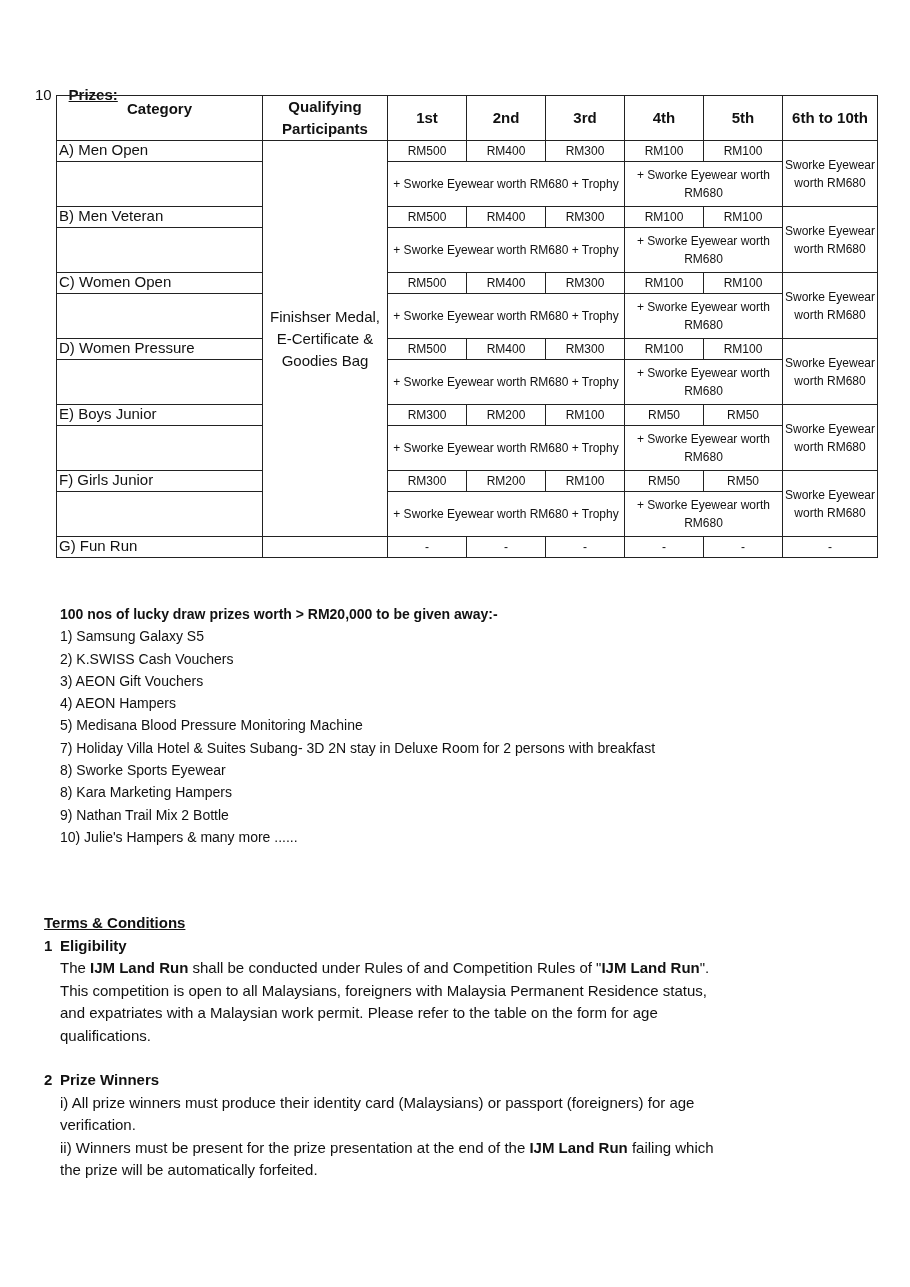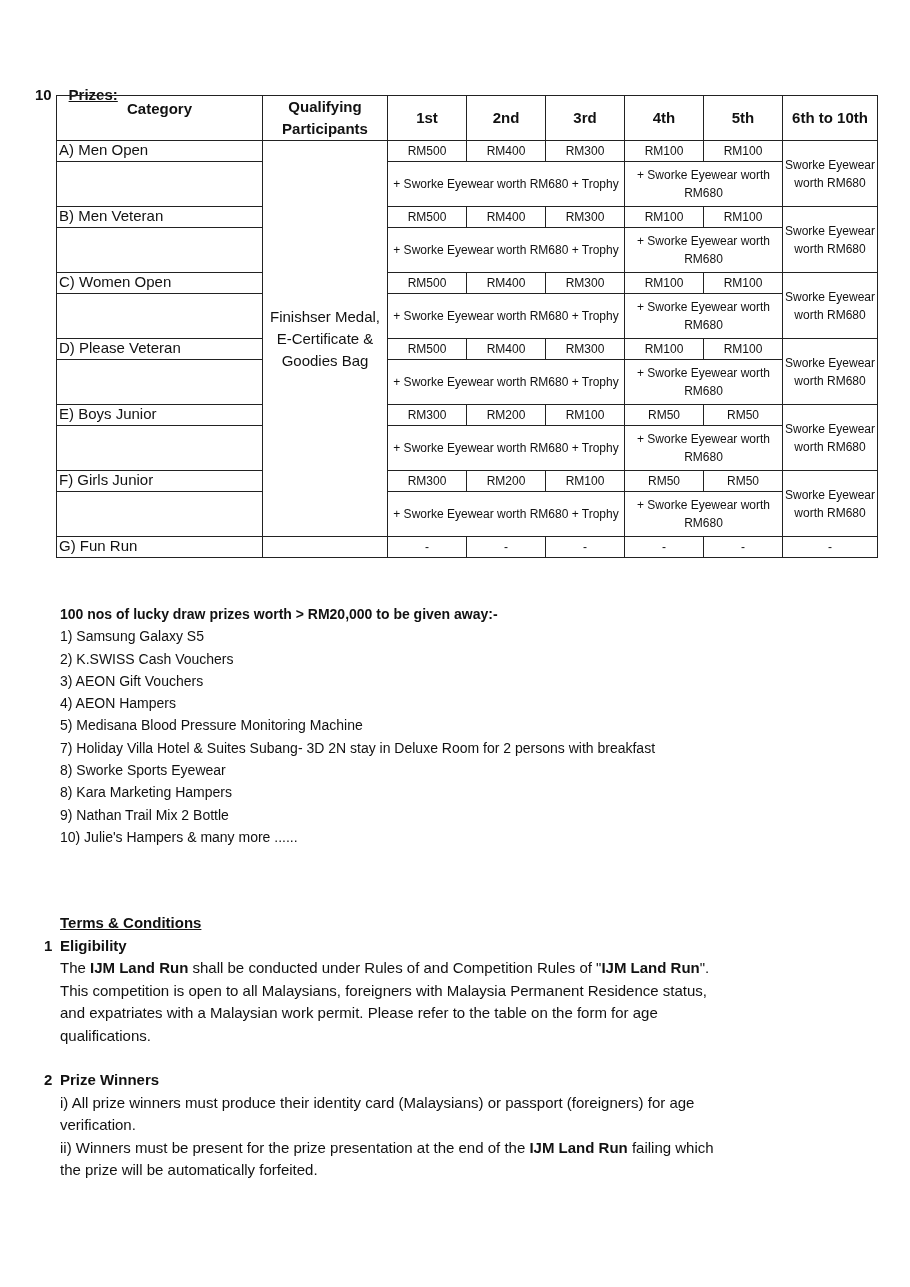--- a/index.html
+++ b/index.html
@@ -1,33 +1,33 @@
 <!DOCTYPE html>
 <html><head>
 <meta charset="utf-8">
 <style>
   html, body { margin:0; padding:0; background:#ffffff; }
   body { width:910px; height:1287px; position:relative; font-family:"Liberation Sans", sans-serif; color:#111; }
   .abs { position:absolute; }
-  .sec-num { font-weight:bold; font-size:15px; }
+  .sec-num { font-weight:normal; font-size:15px; }
   .sec-title { font-weight:bold; font-size:15px; text-decoration:underline; }
   table.prizes { position:absolute; left:56px; top:95px; border-collapse:collapse; table-layout:fixed; width:821px; }
   table.prizes td, table.prizes th { border:1.5px solid #222; padding:0; text-align:center; vertical-align:middle; font-size:12px; line-height:18px; }
   table.prizes th { font-size:15px; font-weight:bold; line-height:22px; }
   table.prizes th.cat-h { vertical-align:top; padding-top:2px; }
   td.cat { text-align:left !important; font-size:15px !important; padding-left:2px !important; vertical-align:top !important; }
   td.cat-blank { }
   td.qual { font-size:15px !important; line-height:22px !important; }
   td.money { height:20px; }
   td.extra { height:44px; }
   td.six { line-height:18px; }
   .lucky { position:absolute; left:60px; top:603px; font-size:14px; line-height:22.3px; }
   .lucky .head { font-weight:bold; }
   .terms { position:absolute; left:44px; top:912px; font-size:15px; line-height:22.5px; width:670px; }
-  .terms .t-title { margin-left:16px; font-weight:bold; text-decoration:underline; }
+  .terms .t-title { font-weight:bold; text-decoration:underline; }
   .terms .item-head { font-weight:bold; }
   .terms .item-head .n { display:inline-block; width:16px; }
   .terms .para { margin-left:16px; }
   .terms .gap { height:22px; }
   b { font-weight:bold;text-align:center; }
 </style>
 </head>
 <body>
 
 <div class="abs" style="left:35px; top:86px;">
@@ -101,21 +101,21 @@
       <td class="money">RM100</td>
       <td class="six" rowspan="2">Sworke Eyewear worth RM680</td>
     </tr>
     <tr>
       <td class="cat-blank extra"></td>
       <td class="extra" colspan="3">+ Sworke Eyewear worth RM680 + Trophy</td>
       <td class="extra" colspan="2">+ Sworke Eyewear worth RM680</td>
     </tr>
 
     <tr>
-      <td class="cat money">D)  Please Veteran</td>
+      <td class="cat money">D)  Women Pressure</td>
       <td class="money">RM500</td>
       <td class="money">RM400</td>
       <td class="money">RM300</td>
       <td class="money">RM100</td>
       <td class="money">RM100</td>
       <td class="six" rowspan="2">Sworke Eyewear worth RM680</td>
     </tr>
     <tr>
       <td class="cat-blank extra"></td>
       <td class="extra" colspan="3">+ Sworke Eyewear worth RM680 + Trophy</td>

